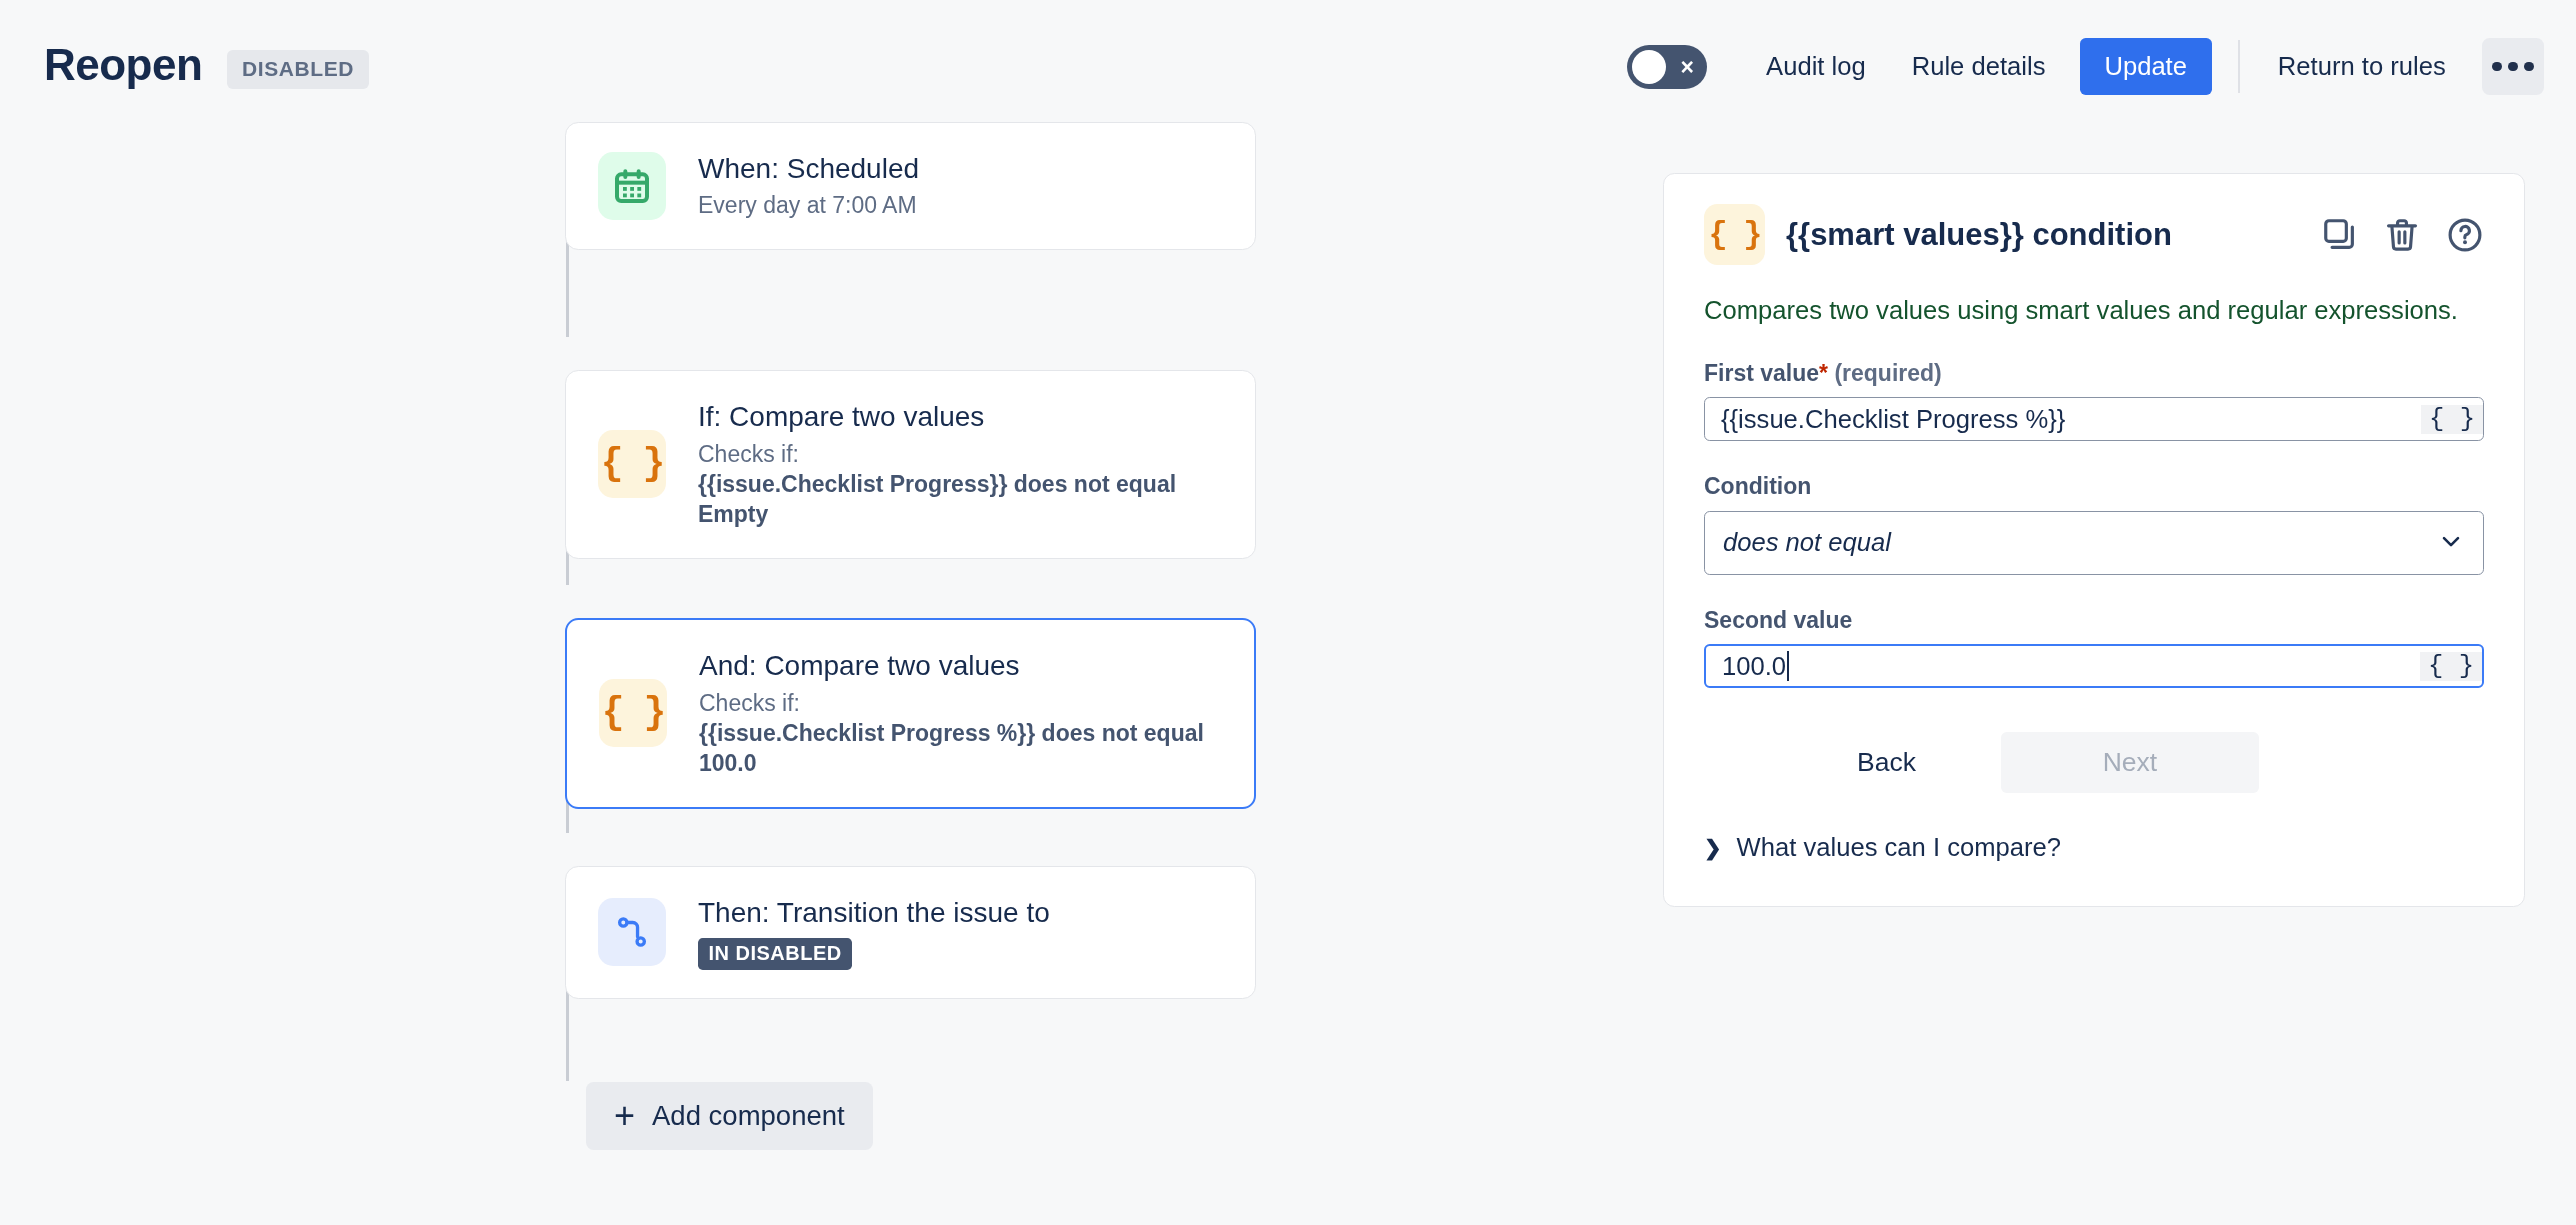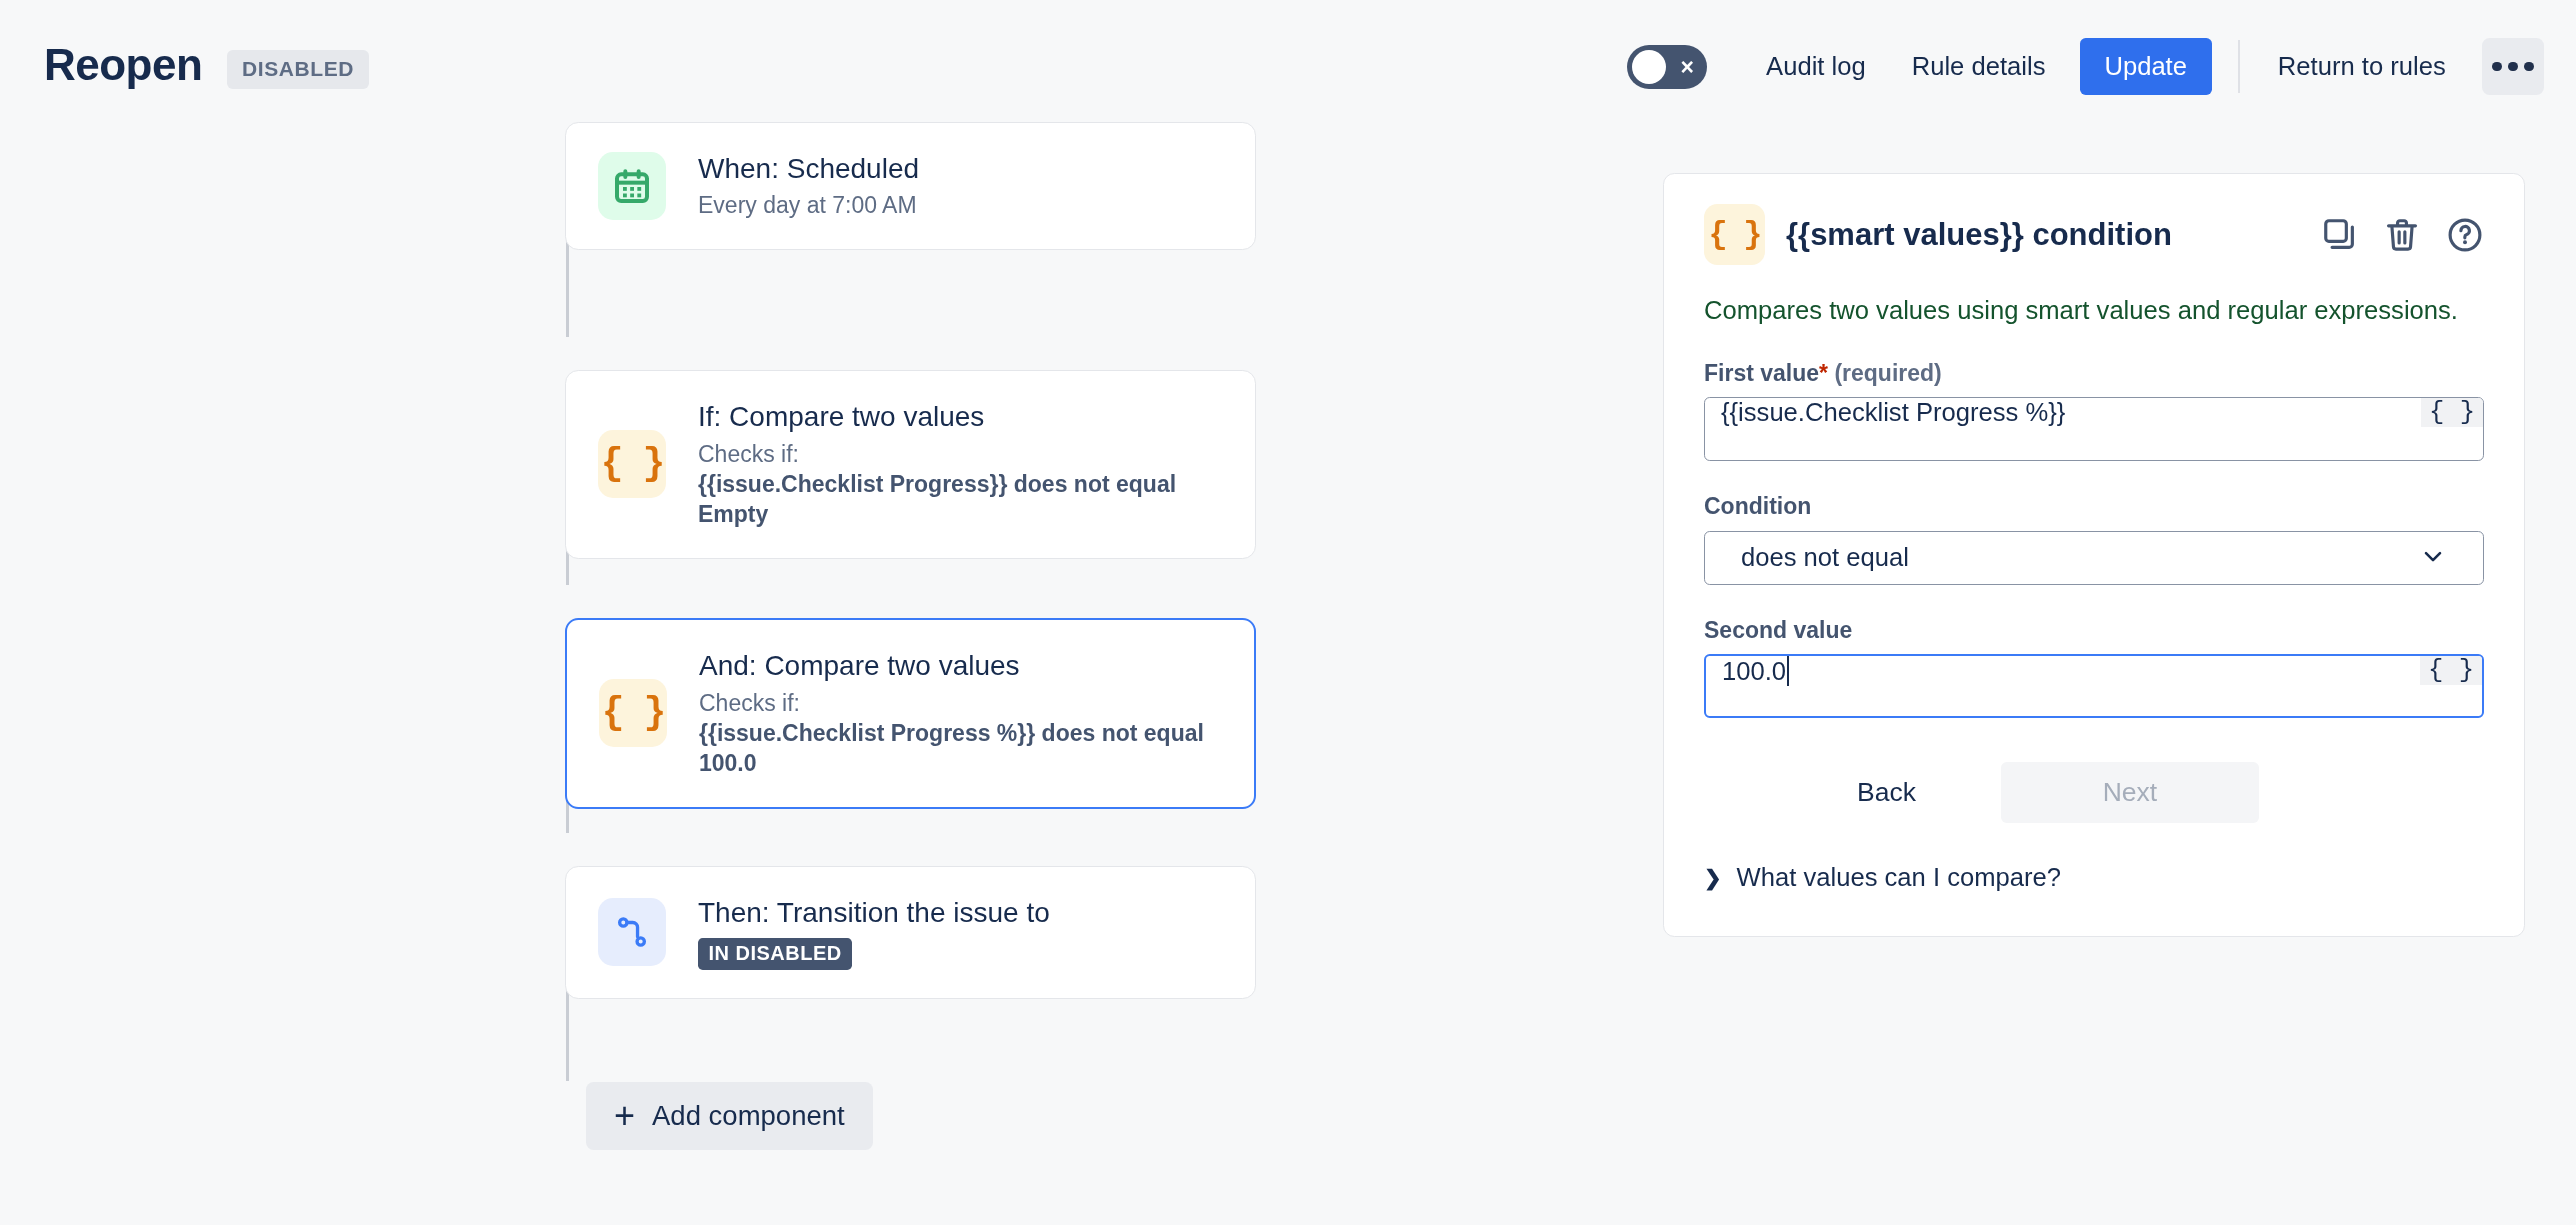--- a/index.html
+++ b/index.html
@@ -126,43 +126,43 @@
   }
 
   .field { margin-top: 32px; }
   .field-label {
     font-size: 23px; font-weight: 700; color: #44546F; margin-bottom: 10.4px;
   }
   .req-star { color: #BF2600; font-weight: 700; }
   .req-note { color: #5E6C84; font-weight: 700; }
 
   .input-wrap {
-    display: flex; align-items: flex-start;
+    display: flex; align-items: center;
     border: 1.9px solid #8993A4; border-radius: 5.7px; background: #FFFFFF;
-    height: 64px; overflow: hidden;
+    height: 44px; overflow: hidden;
   }
   .input-wrap.focused { border: 2.8px solid #3B7BF7; }
   .input-text {
     flex: 1; display: flex; align-items: center; padding-left: 16px;
     font-size: 25.6px; color: #172B4D; white-space: nowrap; overflow: hidden;
   }
   .caret {
     display: inline-block; width: 1.9px; height: 30px; background: #172B4D;
     margin-left: 0.9px;
   }
   .brace-btn {
     flex: 0 0 auto; width: 62px; background: #F1F2F4;
     display: flex; align-items: center; justify-content: center;
     font-family: "Liberation Mono", monospace; font-size: 25.6px;
     color: #172B4D; cursor: pointer;
   }
   .select-wrap {
     display: flex; align-items: center;
     border: 1.9px solid #8993A4; border-radius: 5.7px; background: #FFFFFF;
-    height: 54px; padding: 0 36px; cursor: pointer;
+    height: 64px; padding: 0 18px; cursor: pointer; font-style: italic;
   }
   .select-value { font-size: 25.6px; color: #172B4D; }
   .chev { margin-left: auto; }
 
   .btn-row {
     display: flex; align-items: center; margin-top: 44px; gap: 0;
   }
   .btn-back {
     font-size: 26.5px; color: #172B4D; padding: 15px 32px; cursor: pointer;
     margin-left: 121px;

